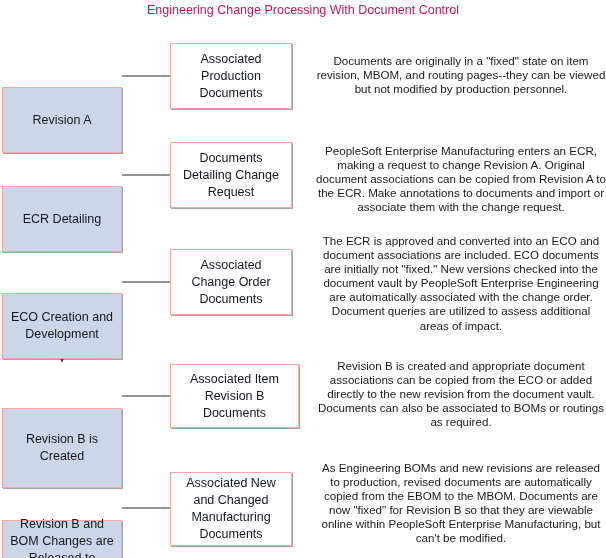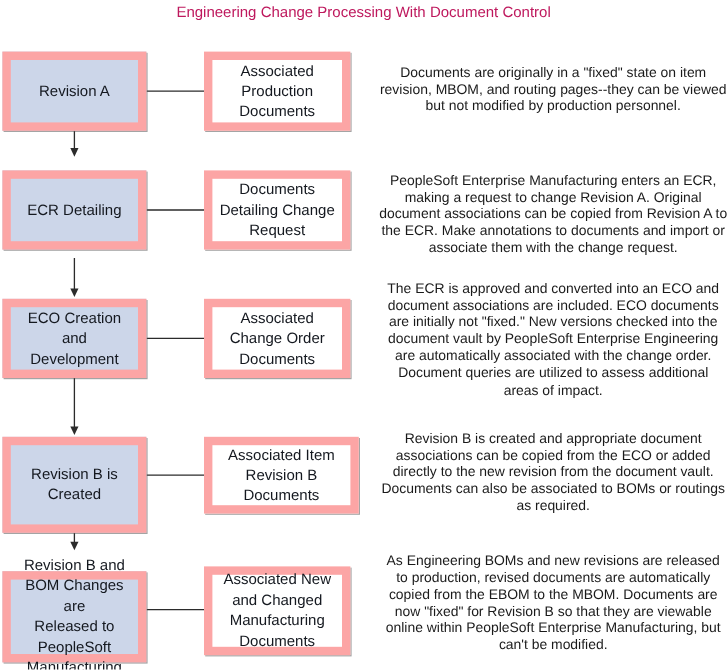--- a/index.html
+++ b/index.html
@@ -42,33 +42,34 @@
     left: 0; top: 0;
     width: 606px;
     height: 558px;
     pointer-events: none;
   }
 
   
   .node-box {
     position: absolute;
     box-sizing: border-box;
-    border: 7px solid #fca5a5;
+    border: 1px solid #fca5a5;
     display: flex;
     align-items: center;
     justify-content: center;
     text-align: center;
     font-size: 12.5px;
     line-height: 17px;
     color: #14181f;
     padding: 2px 4px;
   }
   .stage-box {
     background: #ccd6e9;
     box-shadow: 1px 1px 0 rgba(90,90,90,0.55);
+    margin-top: 44px;
   }
   .doc-box {
     background: #ffffff;
     box-shadow: 1px 1px 0 rgba(90,90,90,0.55);
   }
   .node-box .box-label {
     display: block;
     white-space: pre-line;
   }
 

